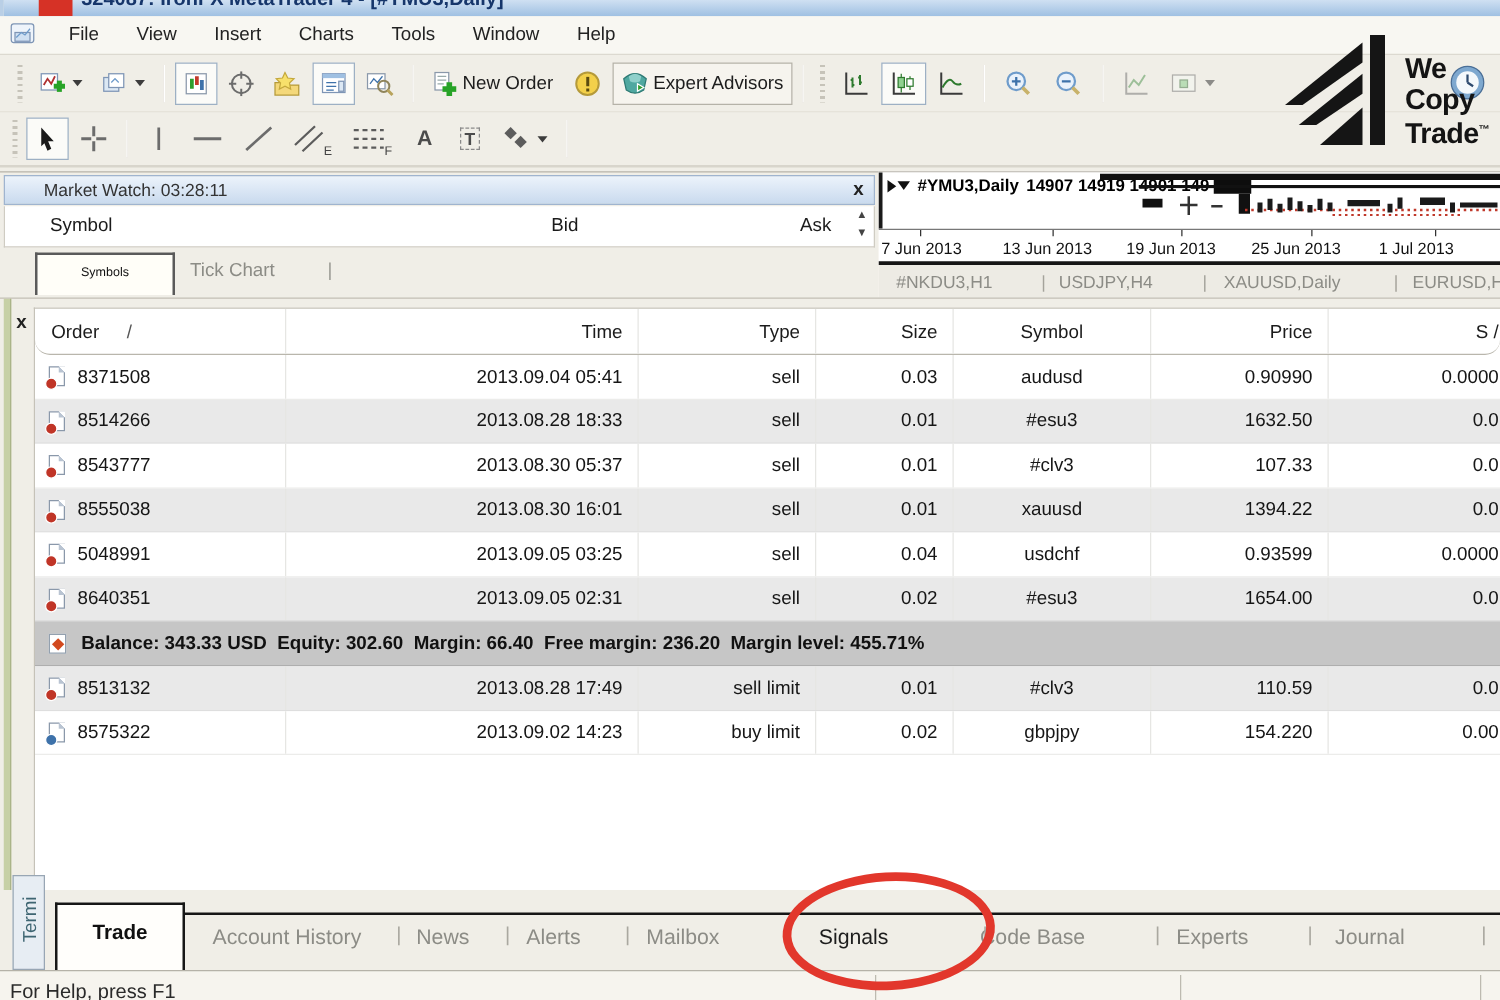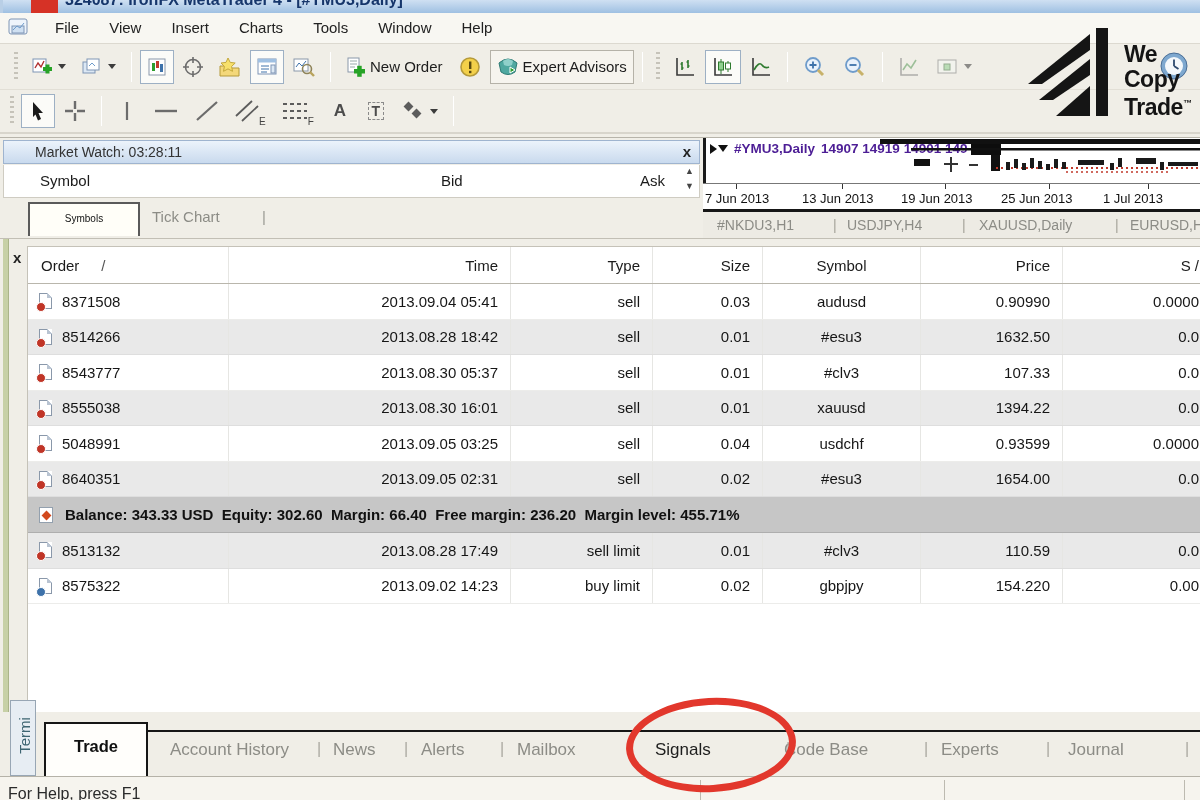--- a/index.html
+++ b/index.html
@@ -59,21 +59,21 @@
     border:2px solid #5a5a5a; border-bottom:none; text-align:center; font-size:10px; color:#111;
     line-height:30px; }
   .mw-tab { position:absolute; left:152px; top:8px; font-size:15px; color:#8c8c86; }
   .mw-tab-sep { position:absolute; left:262px; top:8px; color:#9a9a94; font-size:15px; }
 
   
   .chart { left:703px; top:137px; width:497px; height:101px; background:#fff; border-top:1px solid #b7b4aa; }
   .chart-strip { position:absolute; left:0; top:0; width:497px; height:45px; background:#fff;
     border-left:3px solid #1a1a1a; }
   .ohlc-line { position:absolute; left:4px; top:3px; display:flex; align-items:center; gap:6px;
-    font-size:13.5px; font-weight:bold; color:#4c1d95; white-space:nowrap; }
+    font-size:13.5px; font-weight:bold; color:#000000; white-space:nowrap; }
   .shift-icon { display:inline-flex; gap:1px; align-items:center; }
   .shift-icon i { display:block; width:0; height:0; }
   .shift-a { border-top:5px solid transparent; border-bottom:5px solid transparent; border-left:7px solid #111; }
   .shift-b { border-left:5px solid transparent; border-right:5px solid transparent; border-top:7px solid #111; }
   .ohlc-black { display:inline-block; width:30px; height:13px; background:#0d0d0d; margin-left:-2px; }
   .chart-axis { position:absolute; left:0; top:45px; width:497px; height:26px; background:#fff;
     border-top:1px solid #777; font-size:13px; color:#111; }
   .tickmark { position:absolute; top:0; width:1px; height:5px; background:#333; }
   .ticklabel { position:absolute; top:7px; white-space:nowrap; }
   .chart-black-line { position:absolute; left:0; top:71px; width:497px; height:3px; background:#161616; }
@@ -83,21 +83,21 @@
   .ctab-sep { position:absolute; top:5px; color:#a5a39b; }
 
   
   .terminal { left:0; top:238px; width:1200px; height:538px; background:#f0eee7; border-top:1px solid #c2bfb5; }
   .left-edge { position:absolute; left:3px; top:0; width:6px; height:538px; background:#c7d0a6;
     border-right:1px solid #aab489; }
   .term-close { position:absolute; left:13px; top:10px; font-size:15px; font-weight:bold; color:#222; }
   .term-client { position:absolute; left:27px; top:7px; width:1173px; height:467px; background:#fff;
     border:1px solid #c5c2b8; border-right:none; overflow:hidden; }
   .tgrid { display:grid; grid-template-columns:201px 282px 142px 110px 158px 142px 165px; }
-  .thead { height:37px; border-bottom:1px solid #b9b6ac; font-size:15px; color:#1b1b1b; }
+  .thead { height:37px; border-bottom:1px solid #b9b6ac; font-size:15px; color:#1b1b1b;border-radius:12px; }
   .thead > div, .trow > div { display:flex; align-items:center; border-right:1px solid #e6e6e3; }
   .c-order { padding-left:11px; gap:10px; }
   .thead .c-order { padding-left:13px; gap:0; }
   .sort-glyph { margin-left:22px; color:#555; }
   .c-right { justify-content:flex-end; padding-right:12px; }
   .c-center { justify-content:center; }
   .c-sl { justify-content:flex-end; padding-right:28px; }
   .trow { height:35.5px; font-size:15px; color:#161616; background:#fff; border-bottom:1px solid #ececea; }
   .trow.shade { background:#e9e9e9; border-bottom:1px solid #dedede; }
   .trow-balance { height:36px; display:flex; align-items:center; gap:12px; padding-left:11px;
@@ -477,21 +477,21 @@
             <div class="c-right">0.03</div>
             <div class="c-center">audusd</div>
             <div class="c-right">0.90990</div>
             <div class="c-sl">0.0000</div>
           </div>
           <div class="tgrid trow shade kind-sell">
             <div class="c-order">
               <span class="doc"></span>
               <span>8514266</span>
             </div>
-            <div class="c-right">2013.08.28 18:42</div>
+            <div class="c-right">2013.08.28 18:33</div>
             <div class="c-right">sell</div>
             <div class="c-right">0.01</div>
             <div class="c-center">#esu3</div>
             <div class="c-right">1632.50</div>
             <div class="c-sl">0.0</div>
           </div>
           <div class="tgrid trow kind-sell">
             <div class="c-order">
               <span class="doc"></span>
               <span>8543777</span>

